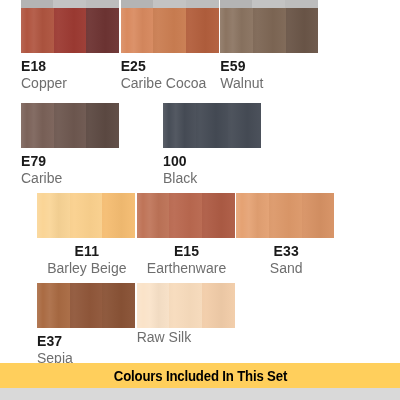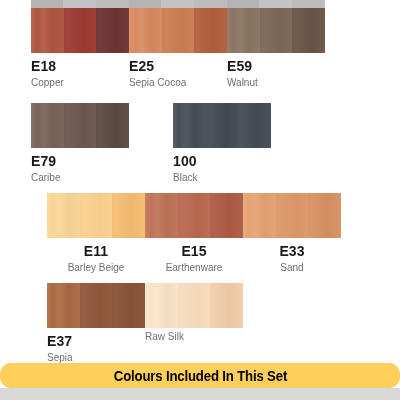--- a/index.html
+++ b/index.html
@@ -27,21 +27,21 @@
   .grid {
     position: absolute;
     left: 0;
     top: 0;
     width: 400px;
   }
 
   .row {
     display: flex;
     width: 320px;
-    padding-left: 31px;
+    padding-left: 21px;
     box-sizing: border-box;
   }
 
   .cell {
     width: 124px;
     box-sizing: border-box;
     position: relative;
   }
   .cell.empty { visibility: hidden; }
 
@@ -86,21 +86,21 @@
 
   .code {
     font-size: 14px;
     font-weight: bold;
     color: #1a1a1a;
     letter-spacing: 0.1px;
     margin-top: 6px;
     line-height: 15px;
   }
   .cname {
-    font-size: 10px;
+    font-size: 14px;
     font-weight: normal;
     color: #6e6e6e;
     line-height: 14px;
     margin-top: 2px;
   }
 
   
   .row-1 { position: absolute; left: 0; top: 0; }
   .row-2 { position: absolute; left: 0; top: 103px; gap: 44px; }
   .row-3 { position: absolute; left: 16px; top: 193px; text-align: center; }
@@ -110,21 +110,20 @@
   #banner {
     position: absolute;
     left: 0;
     bottom: 12px;
     width: 400px;
     height: 25px;
     background: #ffcf5c;
     display: flex;
     align-items: center;
     justify-content: center;
-    border-radius: 11px;
   }
   #banner-text {
     font-family: "Liberation Sans Narrow", "Liberation Sans", sans-serif;
     font-size: 15px;
     font-weight: bold;
     color: #000000;
     letter-spacing: -0.2px;
     transform: scaleX(0.88);
     white-space: nowrap;
   }
@@ -156,21 +155,21 @@
         <div class="cname">Copper</div>
       </div>
       <div class="cell">
         <div class="greystrip"></div>
         <div class="swatch">
           <div class="band" style="background: rgb(217, 138, 95);"></div>
           <div class="band" style="background: rgb(202, 125, 81);"></div>
           <div class="band" style="background: rgb(179, 95, 61);"></div>
         </div>
         <div class="code">E25</div>
-        <div class="cname">Sepia Cocoa</div>
+        <div class="cname">Caribe Cocoa</div>
       </div>
       <div class="cell">
         <div class="greystrip"></div>
         <div class="swatch">
           <div class="band" style="background: rgb(139, 116, 97);"></div>
           <div class="band" style="background: rgb(125, 102, 84);"></div>
           <div class="band" style="background: rgb(107, 86, 72);"></div>
         </div>
         <div class="code">E59</div>
         <div class="cname">Walnut</div>

